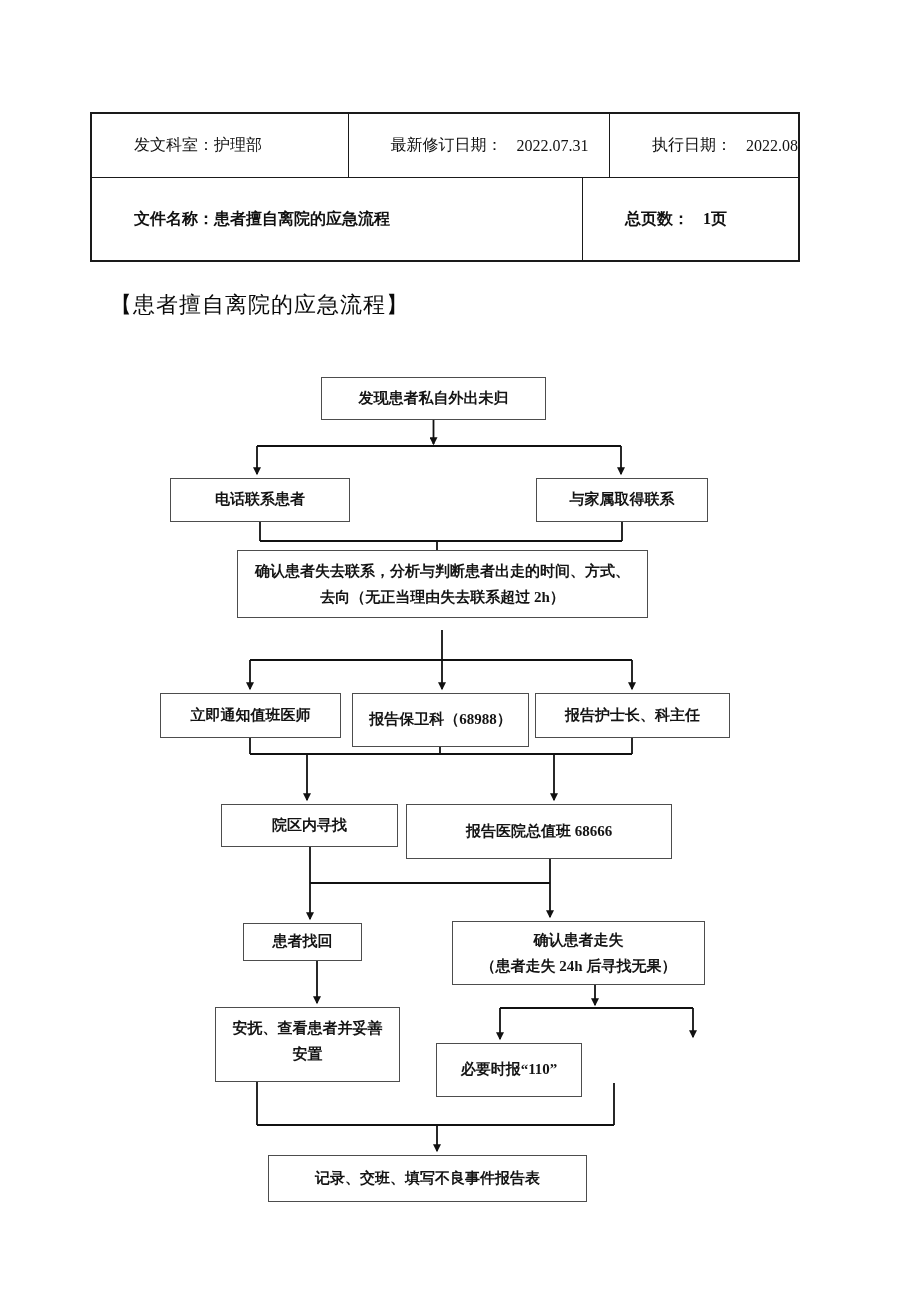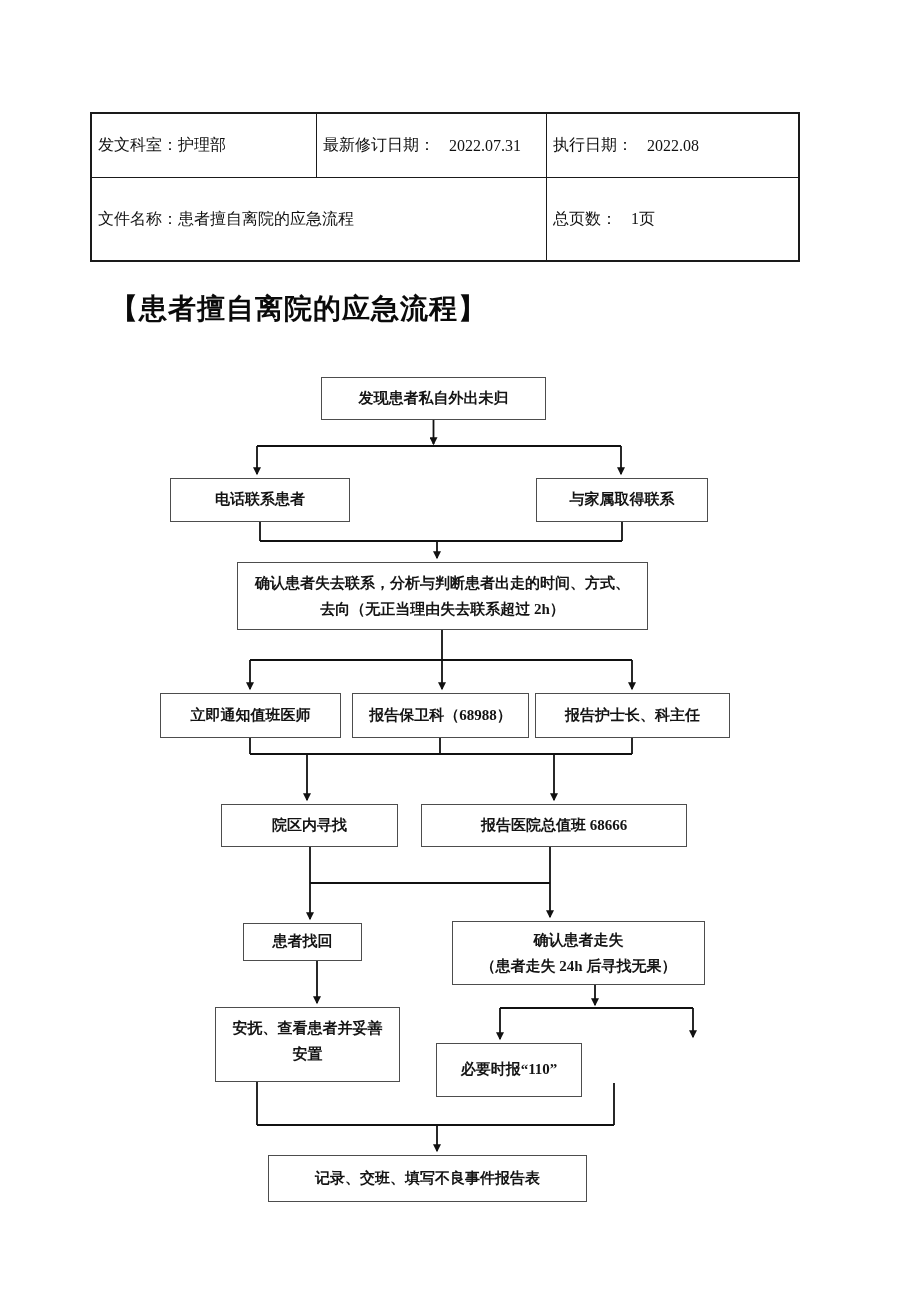--- a/index.html
+++ b/index.html
@@ -11,35 +11,35 @@
     color:#111;
     overflow:hidden;
   }
   
   .doc-table{
     position:absolute;left:90px;top:112px;width:710px;height:150px;
     border:2px solid #1a1a1a;box-sizing:border-box;
   }
   .doc-row{display:flex;box-sizing:border-box;}
   .doc-row.r1{height:64px;border-bottom:1.5px solid #1a1a1a;}
-  .doc-row.r2{height:82px;}
+  .doc-row.r2{height:82px;font-weight:bold;}
   .doc-cell{
     box-sizing:border-box;display:flex;align-items:center;
-    padding-left:6px;font-size:16px;white-space:nowrap;
+    padding-left:6px;font-size:16px;white-space:nowrap;margin-left:36px;
   }
   .doc-cell .val{margin-left:14px;}
   .c-w1{width:225px;border-right:1.5px solid #1a1a1a;}
   .c-w2{width:230px;border-right:1.5px solid #1a1a1a;}
   .c-w3{flex:1;text-align:right;}
   .c-w12{width:455px;border-right:1.5px solid #1a1a1a;}
   
   .page-title{
     position:absolute;left:110px;top:290px;
     font-family:"Liberation Sans","DejaVu Sans",sans-serif;
-    font-size:28px;font-weight:bold;color:#0a0a0a;letter-spacing:1px;
+    font-size:22px;font-weight:normal;color:#0a0a0a;letter-spacing:1px;
   }
   
   .chart{position:absolute;left:0;top:0;width:920px;height:1301px;padding-left:10px;}
   .chart svg{position:absolute;left:0;top:0;pointer-events:none;}
   .node{
     position:absolute;box-sizing:border-box;
     border:1px solid #4d4d4d;background:#fff;
     display:flex;align-items:center;justify-content:center;
     text-align:center;font-size:15px;font-weight:bold;color:#141414;
     line-height:1.7;white-space:pre-line;
@@ -128,32 +128,32 @@
         <line x1="437" y1="1125" x2="437" y2="1151" marker-end="url(#arr)"></line>
       </g>
     </svg>
 
     <div class="node" style="left:321px;top:377px;width:225px;height:43px">发现患者私自外出未归</div>
 
     <div class="node" style="left:170px;top:478px;width:180px;height:44px">电话联系患者</div>
 
     <div class="node" style="left:536px;top:478px;width:172px;height:44px">与家属取得联系</div>
 
-    <div class="node" style="left:237px;top:562px;width:411px;height:68px;line-height:1.75">确认患者失去联系，分析与判断患者出走的时间、方式、
+    <div class="node" style="left:237px;top:550px;width:411px;height:68px;line-height:1.75">确认患者失去联系，分析与判断患者出走的时间、方式、
 去向（无正当理由失去联系超过 2h）</div>
 
     <div class="node" style="left:160px;top:693px;width:181px;height:45px">立即通知值班医师</div>
 
-    <div class="node" style="left:352px;top:693px;width:177px;height:45px">报告保卫科（68988）</div>
+    <div class="node" style="left:352px;top:693px;width:177px;height:54px">报告保卫科（68988）</div>
 
     <div class="node" style="left:221px;top:804px;width:177px;height:43px">院区内寻找</div>
 
     <div class="node" style="left:535px;top:693px;width:195px;height:45px">报告护士长、科主任</div>
 
-    <div class="node" style="left:421px;top:804px;width:266px;height:43px">报告医院总值班 68666</div>
+    <div class="node" style="left:406px;top:804px;width:266px;height:55px">报告医院总值班 68666</div>
 
     <div class="node" style="left:243px;top:923px;width:119px;height:38px">患者找回</div>
 
     <div class="node" style="left:452px;top:921px;width:253px;height:64px;line-height:1.75">确认患者走失
 （患者走失 24h 后寻找无果）</div>
 
     <div class="node" style="left:215px;top:1007px;width:185px;height:75px;align-items:flex-start;padding-top:8px">安抚、查看患者并妥善
 安置</div>
 
     <div class="node" style="left:436px;top:1043px;width:146px;height:54px">必要时报“110”</div>

